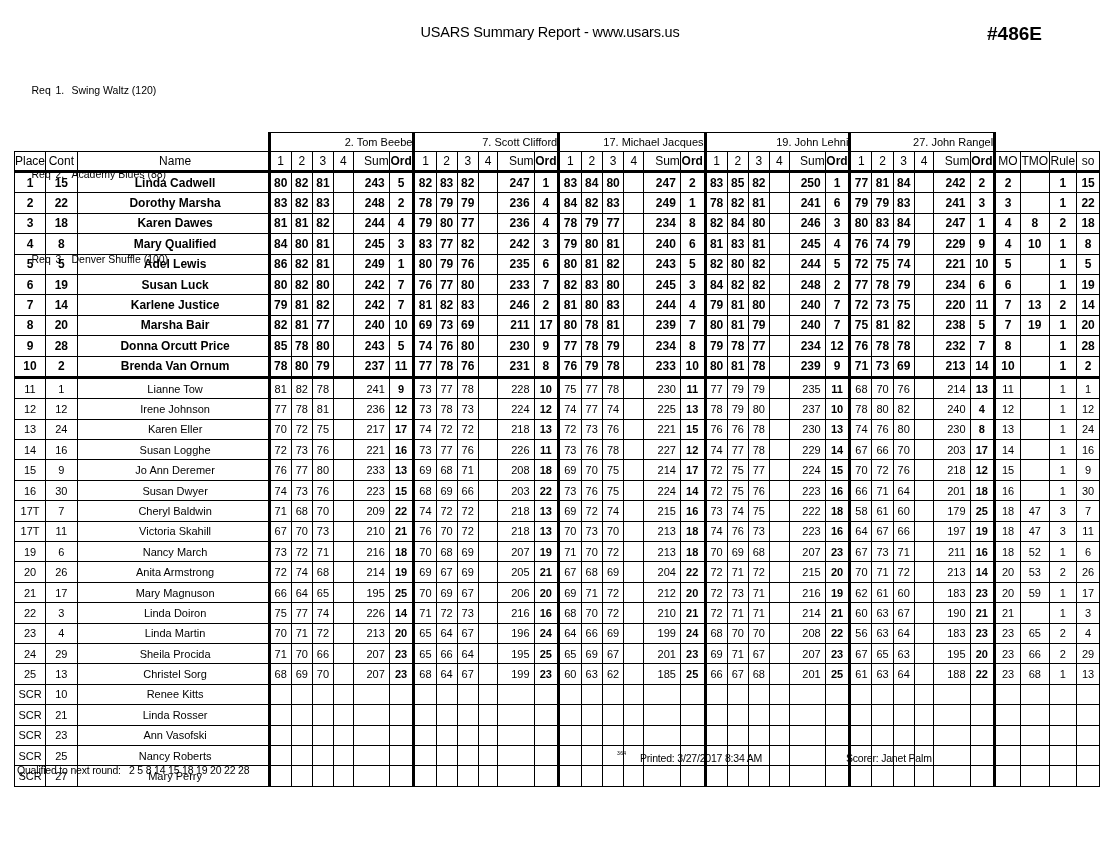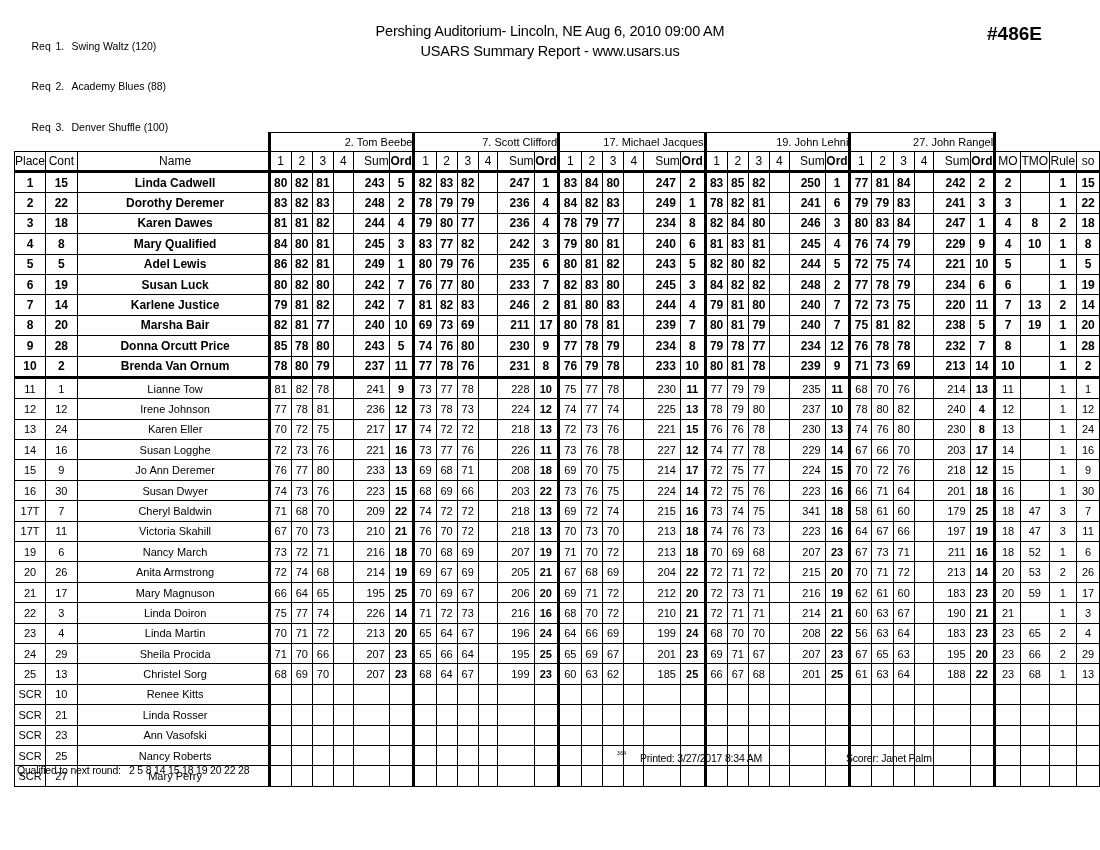--- a/index.html
+++ b/index.html
@@ -8,21 +8,21 @@
     background:#ffffff;
     font-family:"Liberation Sans", sans-serif;
     color:#000;
     overflow:hidden;
   }
   .page{position:relative;width:1100px;height:850px;}
 
   
   .reqbox{position:absolute;left:14px;top:26px;font-size:10.5px;line-height:13.5px;}
   .reqline{white-space:pre;}
-  .reqline .rq{display:inline-block;width:24px;}
+  .reqline .rq{display:inline-block;width:24px;margin-top:44px;}
   .reqline .rn{display:inline-block;width:16px;}
 
   .titlewrap{position:absolute;left:150px;top:22px;width:800px;text-align:center;}
   .t1{font-size:19px;font-weight:bold;letter-spacing:-0.3px;line-height:22px;}
   .t2{font-size:14.5px;line-height:19px;letter-spacing:-0.2px;}
   .t3{font-size:17.5px;font-weight:bold;line-height:23px;letter-spacing:-0.2px;}
   .t4{font-size:14.5px;line-height:21px;letter-spacing:-0.2px;}
   .eventno{position:absolute;right:58px;top:23px;font-size:19px;font-weight:bold;}
 
   
@@ -90,21 +90,20 @@
     </div>
     <div class="reqline">
       <span class="rq">Req</span><span class="rn">2.</span><span>Academy Blues (88)</span>
     </div>
     <div class="reqline">
       <span class="rq">Req</span><span class="rn">3.</span><span>Denver Shuffle (100)</span>
     </div>
   </div>
 
   <div class="titlewrap">
-    <div class="t2">Pershing Auditorium- Lincoln, NE  Aug 6, 2010  09:00 AM</div>
     <div class="t4">USARS Summary Report - www.usars.us</div>
   </div>
   <div class="eventno">#486E</div>
 
   <div class="tblwrap">
     <table class="main">
       <colgroup>
         <col class="c-place">
           <col class="c-cont">
           <col class="c-name">
@@ -227,21 +226,21 @@
             <td class="c-sum">242</td>
             <td class="c-ord thickR">2</td>
             <td class="c-mo">2</td>
             <td class="c-tmo"></td>
             <td class="c-rule">1</td>
             <td class="c-so">15</td>
           </tr>
           <tr class="qual">
             <td class="c-place">2</td>
             <td class="c-cont">22</td>
-            <td class="c-name">Dorothy Deremer</td>
+            <td class="c-name">Dorothy Marsha</td>
             <td class="c-s thickL">83</td>
             <td class="c-s">82</td>
             <td class="c-s">83</td>
             <td class="c-s"></td>
             <td class="c-sum">248</td>
             <td class="c-ord">2</td>
             <td class="c-s thickL">78</td>
             <td class="c-s">79</td>
             <td class="c-s">79</td>
             <td class="c-s"></td>
@@ -835,21 +834,21 @@
             <td class="c-s thickL">69</td>
             <td class="c-s">72</td>
             <td class="c-s">74</td>
             <td class="c-s"></td>
             <td class="c-sum">215</td>
             <td class="c-ord">16</td>
             <td class="c-s thickL">73</td>
             <td class="c-s">74</td>
             <td class="c-s">75</td>
             <td class="c-s"></td>
-            <td class="c-sum">341</td>
+            <td class="c-sum">222</td>
             <td class="c-ord">18</td>
             <td class="c-s thickL">58</td>
             <td class="c-s">61</td>
             <td class="c-s">60</td>
             <td class="c-s"></td>
             <td class="c-sum">179</td>
             <td class="c-ord thickR">25</td>
             <td class="c-mo">18</td>
             <td class="c-tmo">47</td>
             <td class="c-rule">3</td>

